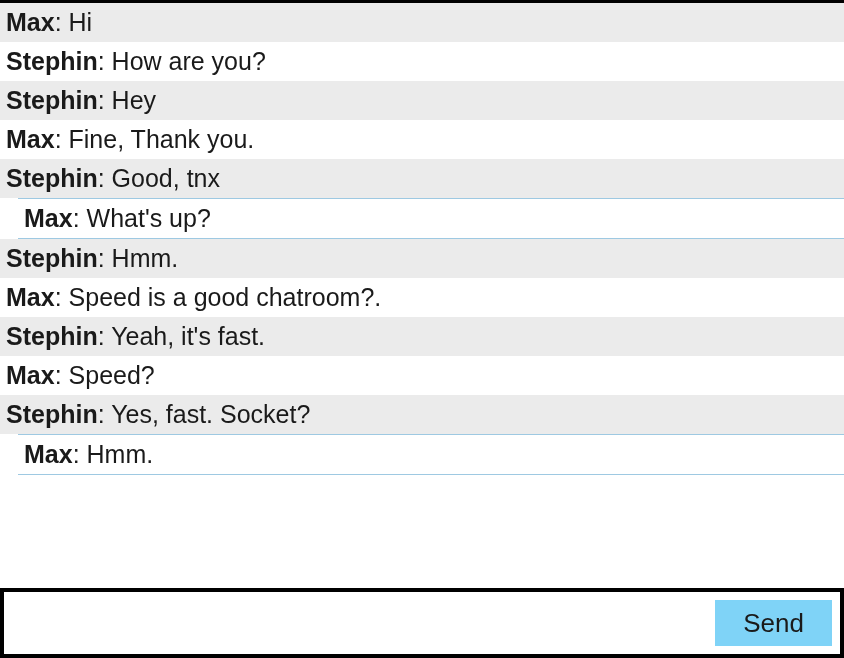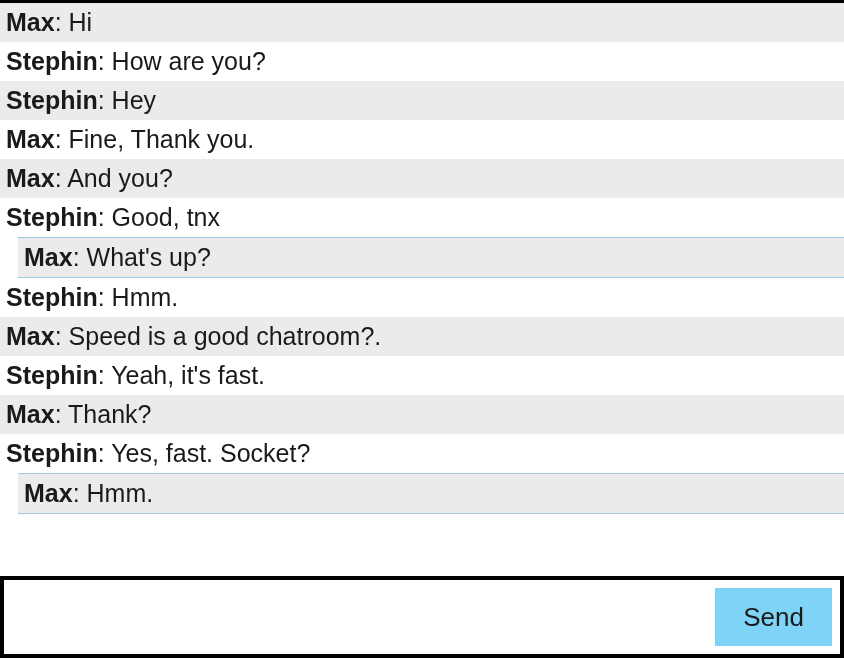--- a/index.html
+++ b/index.html
@@ -40,21 +40,21 @@
     }
     .sender {
       font-weight: bold;
     }
     .input-bar {
       border: 4px solid #000;
       display: flex;
       align-items: stretch;
       padding: 8px;
       gap: 10px;
-      height: 82px;
+      height: 70px;
     }
     .msg-input {
       flex: 1;
       border: none;
       outline: none;
       font-size: 24px;
       padding: 4px 8px;
       font-family: inherit;
     }
     .send-btn {
@@ -69,27 +69,26 @@
   </style>
 </head>
 <body>
 
 <div class="container">
   <div class="messages" id="messages">
       <div class="message-row"><span class="sender">Max</span>: <span>Hi</span></div>
       <div class="message-row"><span class="sender">Stephin</span>: <span>How are you?</span></div>
       <div class="message-row"><span class="sender">Stephin</span>: <span>Hey</span></div>
       <div class="message-row"><span class="sender">Max</span>: <span>Fine, Thank you.</span></div>
-      <div class="message-row"><span class="sender">Max</span>: <span>And you?</span></div>
       <div class="message-row"><span class="sender">Stephin</span>: <span>Good, tnx</span></div>
       <div class="message-row highlight-border"><span class="sender">Max</span>: <span>What's up?</span></div>
       <div class="message-row"><span class="sender">Stephin</span>: <span>Hmm.</span></div>
       <div class="message-row"><span class="sender">Max</span>: <span>Speed is a good chatroom?.</span></div>
       <div class="message-row"><span class="sender">Stephin</span>: <span>Yeah, it's fast.</span></div>
-      <div class="message-row"><span class="sender">Max</span>: <span>Thank?</span></div>
+      <div class="message-row"><span class="sender">Max</span>: <span>Speed?</span></div>
       <div class="message-row"><span class="sender">Stephin</span>: <span>Yes, fast. Socket?</span></div>
       <div class="message-row highlight-border"><span class="sender">Max</span>: <span>Hmm.</span></div>
     </div>
   <div class="input-bar">
     <input class="msg-input" type="text" placeholder="" style="">
     <button class="send-btn">Send</button>
   </div>
 </div>
 
 </body></html>

